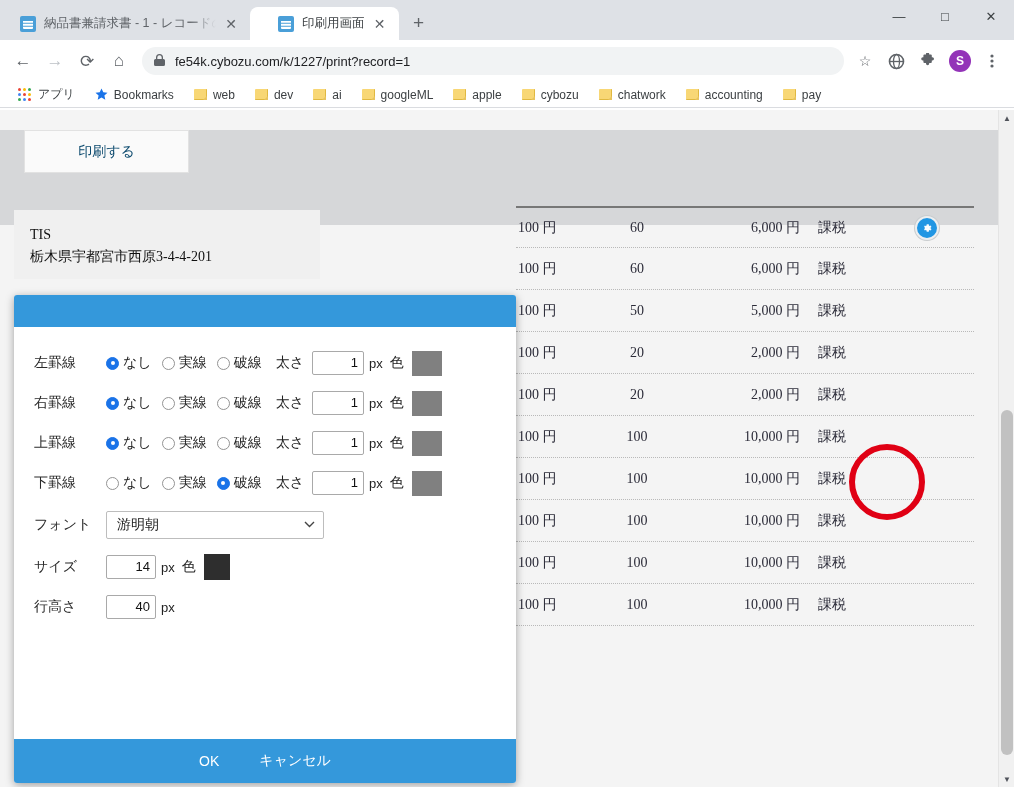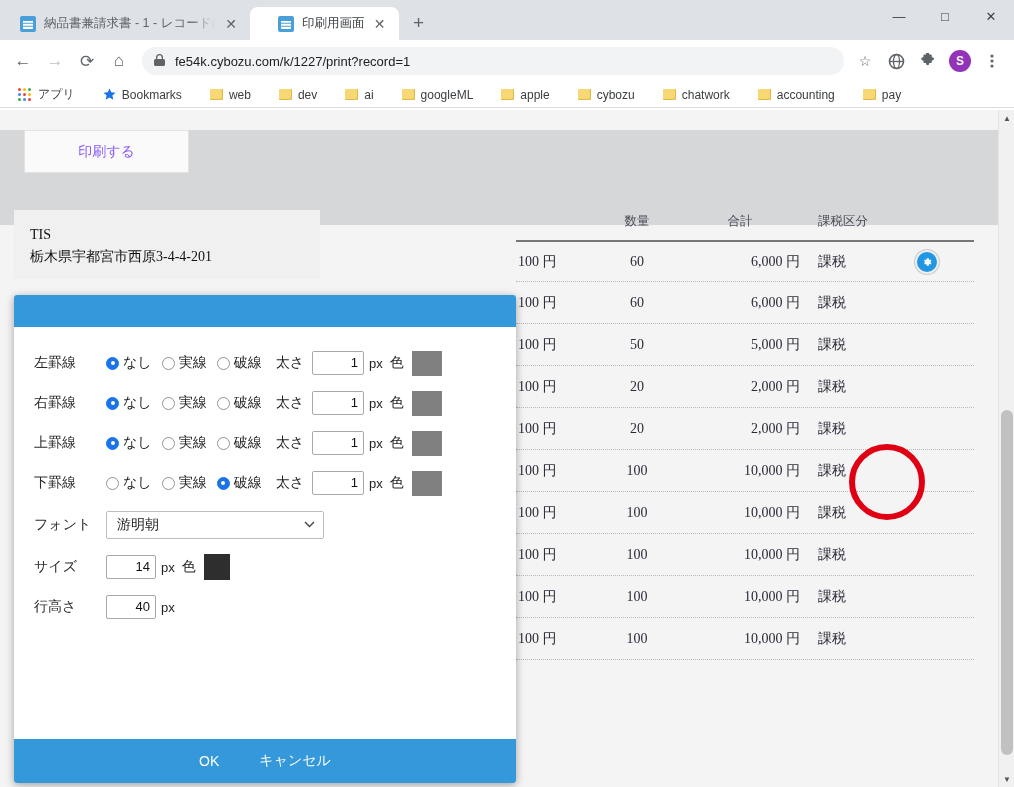--- a/index.html
+++ b/index.html
@@ -87,21 +87,21 @@
   .avatar {
     width: 22px; height: 22px; border-radius: 50%; background: #9333b8;
     color:#fff; font-size: 12px; display:flex;align-items:center;justify-content:center;
     font-weight:600;
   }
   .kebab { color:#5f6368; font-size: 15px; letter-spacing:0; line-height:0.7; text-align:center;}
 
   
   .bookmarks {
     height: 26px; background:#fff; display:flex; align-items:center;
-    padding: 0 10px; gap: 12px; font-size: 12px; color:#3c4043;
+    padding: 0 10px; gap: 4px; font-size: 12px; color:#3c4043;
     border-bottom: 1px solid #dadce0;
   }
   .bm { display:flex; align-items:center; padding: 0 8px; height: 22px; white-space: nowrap; }
   .bm-ico { margin-right: 6px; display:flex; align-items:center; }
   .folder {
     width: 13px; height: 11px; background:#f8d775; border-radius: 1px;
     box-shadow: inset -1px -1px 0 #e0b840;
     position: relative;
   }
   .folder:after{
@@ -121,21 +121,21 @@
     position: absolute; left:0; top: 110px; width: 1014px; height: 677px;
     background: #f4f4f4; overflow: hidden;
   }
   .topbar {
     height: 95px; background: #d6d7d9; width: 998px;
   }
   .printbtn {
     margin: 20px 0 0 24px; width: 165px; height: 43px;
     background: #fafafa; border: 1px solid #e2e2e2;
     display:flex; align-items:center; justify-content:center;
-    color: #8b5cf6; font-size: 14px;
+    color: #0c4a6e; font-size: 14px;
   }
   .company {
     position: absolute; left: 14px; top: 100px;
     width: 306px; padding: 14px 0 12px 16px;
     background: #f0f0f0; color: #111; line-height: 1.55;
     font-family: "Liberation Serif", "DejaVu Serif", serif;
     font-size: 14px;
   }
 
   
@@ -393,27 +393,20 @@
     <div class="topbar">
       <div class="printbtn">印刷する</div>
     </div>
 
     <div class="company">
       <div>TIS</div>
       <div>栃木県宇都宮市西原3-4-4-201</div>
     </div>
 
     <div class="invoice">
-      <div class="inv-head">
-        <div class="col-price"></div>
-        <div class="col-qty c">数量</div>
-        <div class="col-total c">合計</div>
-        <div class="col-tax">課税区分</div>
-        <div class="col-act"></div>
-      </div>
 
       <div class="inv-row first">
         <div class="col-price">100 円</div>
         <div class="col-qty">60</div>
         <div class="col-total">6,000 円</div>
         <div class="col-tax">課税</div>
         <div class="col-act">
           <div class="gear-btn">
             <svg width="12" height="12" viewBox="0 0 16 16">
                 <path fill="#fff" d="M8 5.3a2.7 2.7 0 100 5.4 2.7 2.7 0 000-5.4zm0 4.1a1.4 1.4 0 110-2.8 1.4 1.4 0 010 2.8z"></path>

